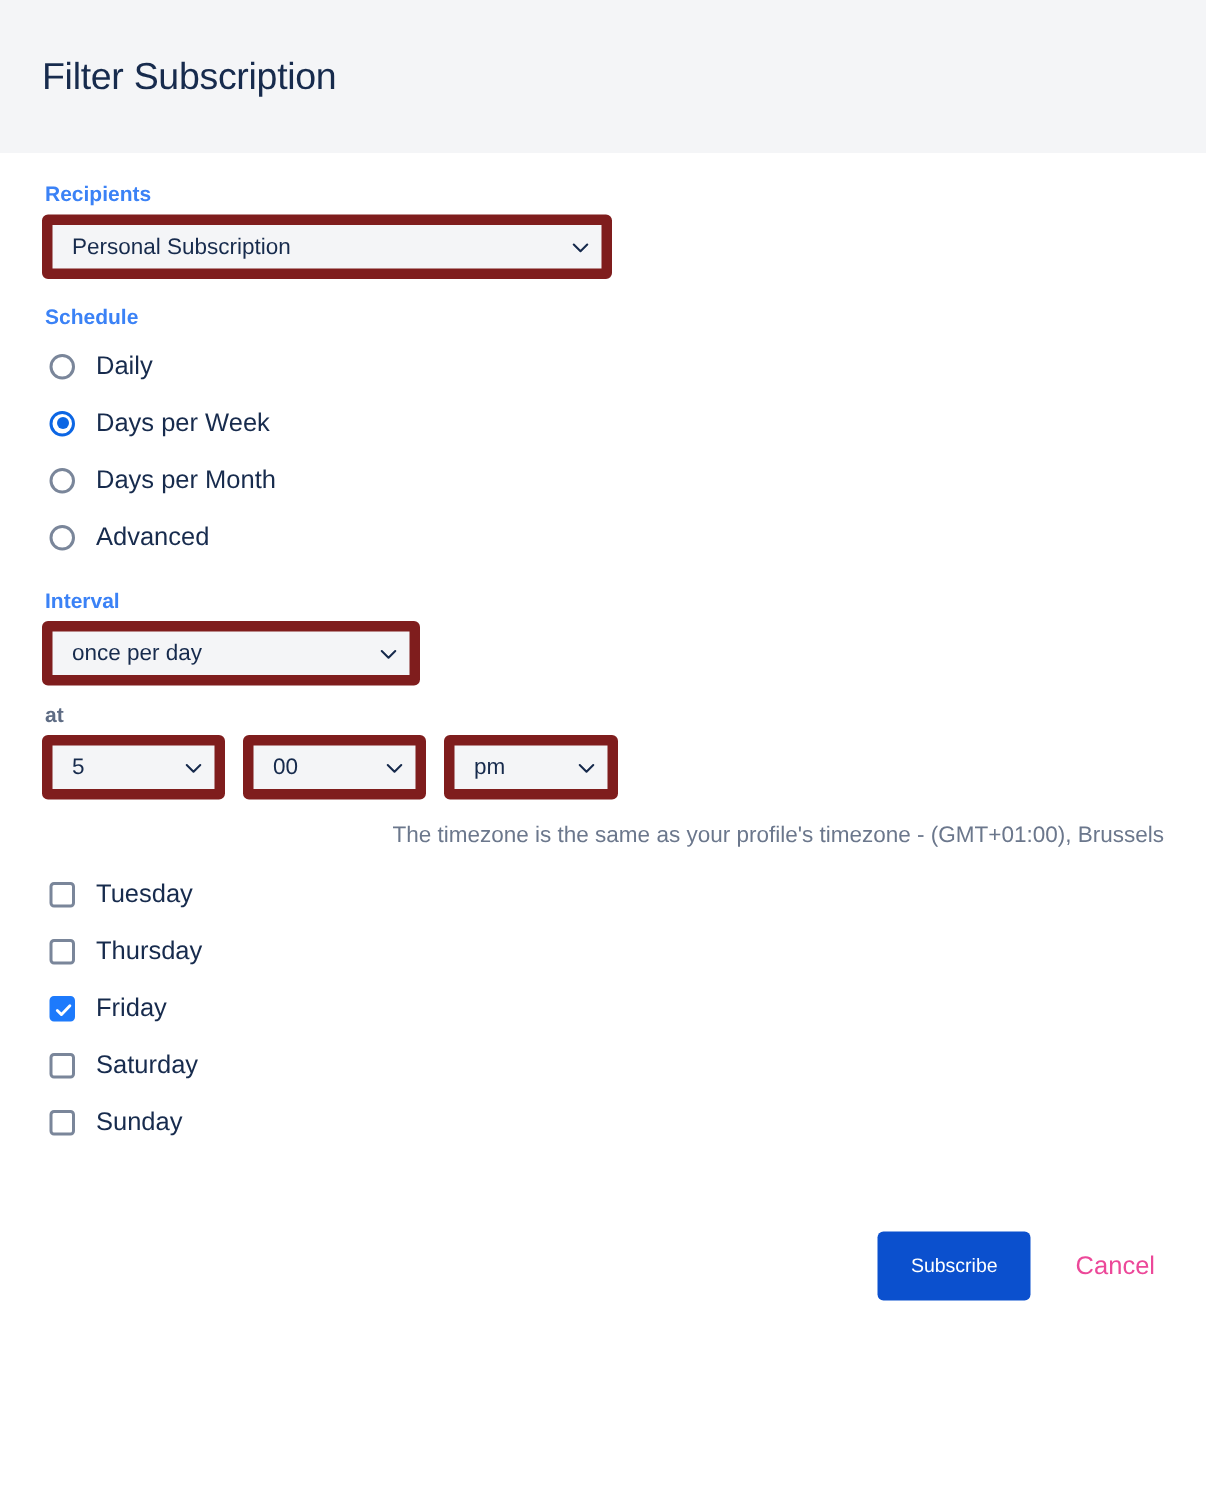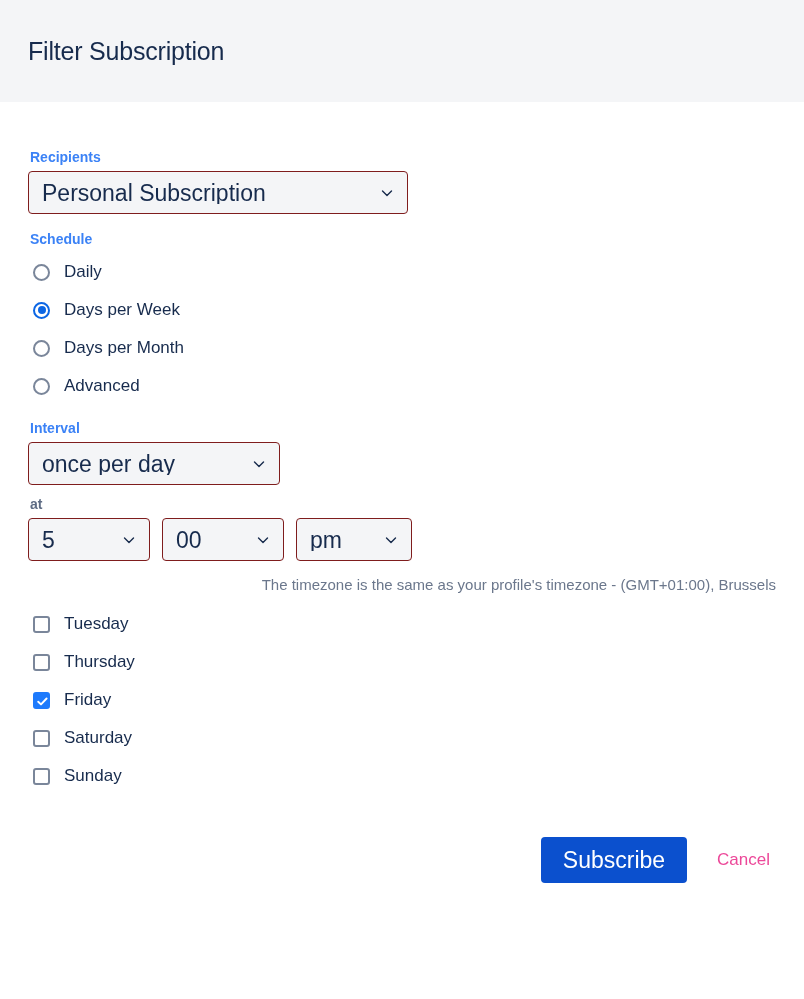--- a/index.html
+++ b/index.html
@@ -15,21 +15,20 @@
     overflow: hidden;
   }
 
   .dialog {
     width: 804px;
     height: 899px;
     display: flex;
     flex-direction: column;
     background: #ffffff;
     position: relative;
-    gap: 28px;
   }
 
   
   .dialog-header {
     height: 102px;
     background: #f4f5f7;
     display: flex;
     align-items: center;
     padding: 0 28px;
     box-sizing: border-box;
@@ -62,25 +61,25 @@
   .select-wrap {
     position: relative;
     display: inline-block;
     vertical-align: top;
   }
   .select-box {
     appearance: none;
     -webkit-appearance: none;
     -moz-appearance: none;
     background: #f4f5f7;
-    border: 1px solid #7f1d1d;
+    border: 7px solid #7f1d1d;
     border-radius: 4px;
     color: #172b4d;
     font-family: "Liberation Sans", sans-serif;
-    font-size: 23px;
+    font-size: 15px;
     line-height: 22px;
     height: 43px;
     padding: 0 40px 0 13px;
     box-sizing: border-box;
     outline: none;
     cursor: pointer;
     width: 100%;
   }
   .chevron {
     position: absolute;
@@ -211,21 +210,21 @@
     padding: 0 28px 18px 28px;
     box-sizing: border-box;
     gap: 24px;
   }
   .btn-primary {
     background: #0b50ce;
     color: #ffffff;
     border: none;
     border-radius: 4px;
     font-family: "Liberation Sans", sans-serif;
-    font-size: 23px;
+    font-size: 13px;
     line-height: 22px;
     padding: 12px 22px;
     cursor: pointer;
   }
   .btn-link {
     background: transparent;
     border: none;
     color: #ec4899;
     font-family: "Liberation Sans", sans-serif;
     font-size: 17px;

